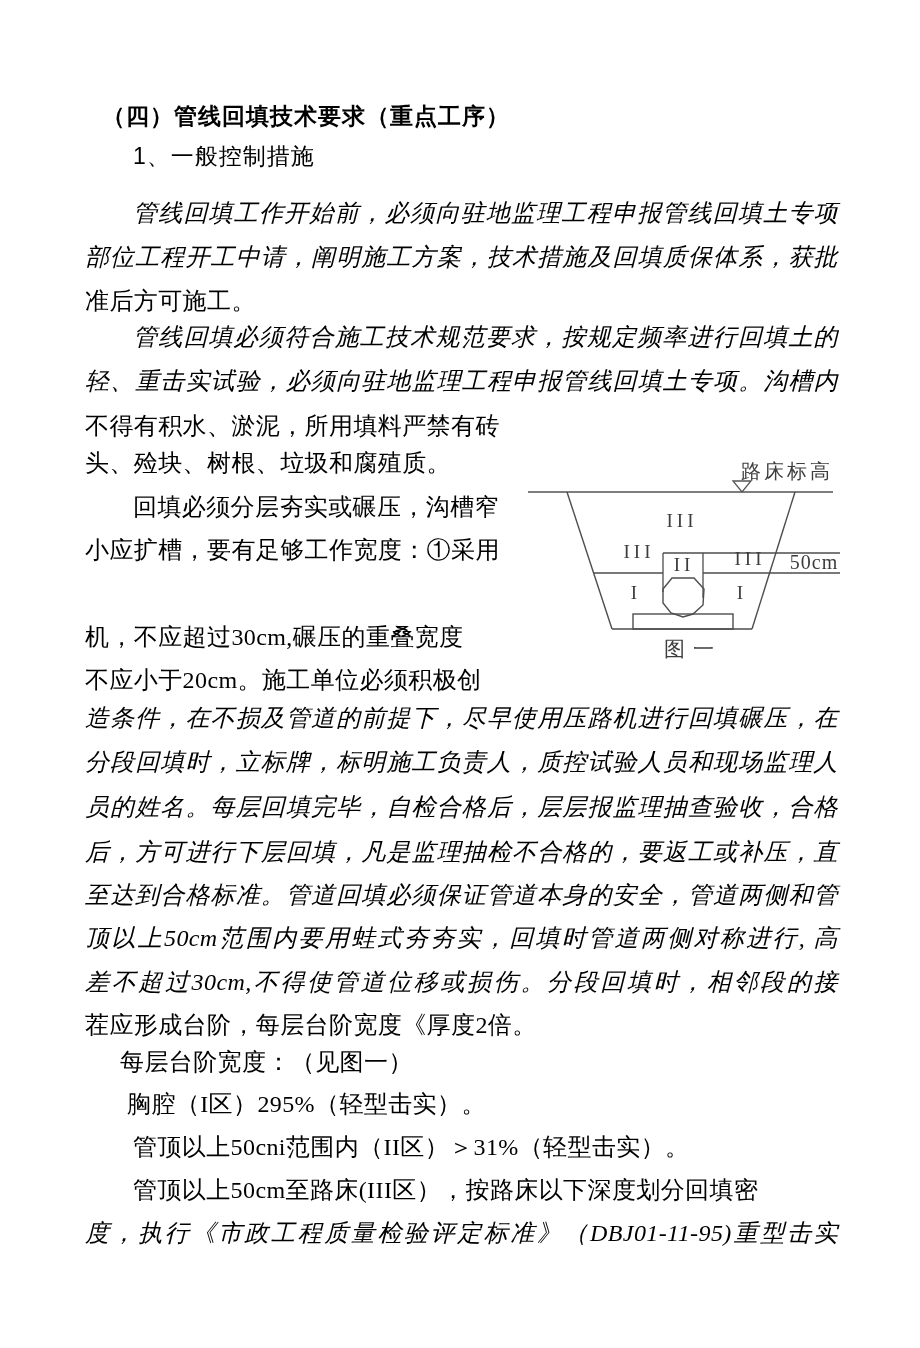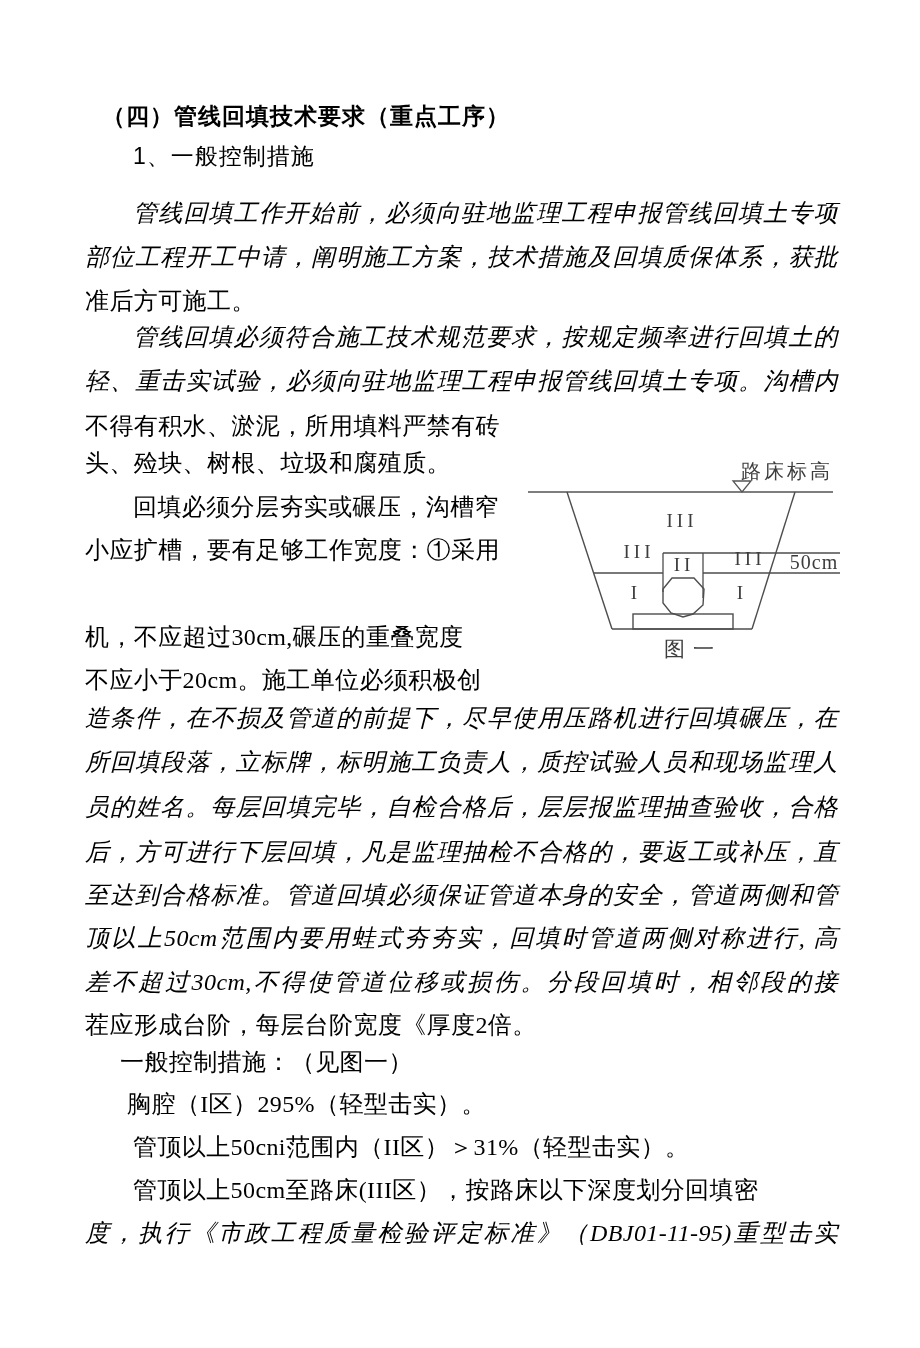--- a/index.html
+++ b/index.html
@@ -46,28 +46,28 @@
   <div class="ln" style="left:85px;top:284px">准后方可施工。</div>
   <div class="ln full" style="left:133px;top:320px;width:705px">管线回填必须符合施工技术规范要求，按规定频率进行回填土的</div>
   <div class="ln full" style="left:85px;top:364px;width:753px">轻、重击实试验，必须向驻地监理工程申报管线回填土专项。沟槽内</div>
   <div class="ln" style="left:85px;top:409px">不得有积水、淤泥，所用填料严禁有砖</div>
   <div class="ln" style="left:85px;top:446px">头、殓块、树根、垃圾和腐殖质。</div>
   <div class="ln" style="left:133px;top:490px">回填必须分层夯实或碾压，沟槽窄</div>
   <div class="ln" style="left:85px;top:533px">小应扩槽，要有足够工作宽度：①采用</div>
   <div class="ln" style="left:85px;top:620px">机，不应超过30cm,碾压的重叠宽度</div>
   <div class="ln" style="left:85px;top:663px">不应小于20cm。施工单位必须积极创</div>
   <div class="ln full" style="left:85px;top:701px;width:753px">造条件，在不损及管道的前提下，尽早使用压路机进行回填碾压，在</div>
-  <div class="ln full" style="left:85px;top:745px;width:753px">所回填段落，立标牌，标明施工负责人，质控试验人员和现场监理人</div>
+  <div class="ln full" style="left:85px;top:745px;width:753px">分段回填时，立标牌，标明施工负责人，质控试验人员和现场监理人</div>
   <div class="ln full" style="left:85px;top:790px;width:753px">员的姓名。每层回填完毕，自检合格后，层层报监理抽查验收，合格</div>
   <div class="ln full" style="left:85px;top:835px;width:753px">后，方可进行下层回填，凡是监理抽检不合格的，要返工或补压，直</div>
   <div class="ln full" style="left:85px;top:878px;width:753px">至达到合格标准。管道回填必须保证管道本身的安全，管道两侧和管</div>
   <div class="ln full" style="left:85px;top:921px;width:753px">顶以上50cm范围内要用蛙式夯夯实，回填时管道两侧对称进行, 高</div>
   <div class="ln full" style="left:85px;top:965px;width:753px">差不超过30cm,不得使管道位移或损伤。分段回填时，相邻段的接</div>
   <div class="ln" style="left:85px;top:1008px">茬应形成台阶，每层台阶宽度《厚度2倍。</div>
-  <div class="ln" style="left:120px;top:1045px">一般控制措施：（见图一）</div>
+  <div class="ln" style="left:120px;top:1045px">每层台阶宽度：（见图一）</div>
   <div class="ln" style="left:127px;top:1087px">胸腔（I区）295%（轻型击实）。</div>
   <div class="ln" style="left:133px;top:1130px">管顶以上50cni范围内（II区）＞31%（轻型击实）。</div>
   <div class="ln" style="left:133px;top:1173px">管顶以上50cm至路床(III区），按路床以下深度划分回填密</div>
   <div class="ln full" style="left:85px;top:1216px;width:753px">度，执行《市政工程质量检验评定标准》（DBJ01-11-95)重型击实</div>
 
   <div class="figure">
     <svg width="336" height="218" viewBox="516 452 336 218" xmlns="http://www.w3.org/2000/svg">
 
       <line x1="528" y1="492" x2="833" y2="492" stroke="#7e7e7e" stroke-width="2.2"></line>
 

